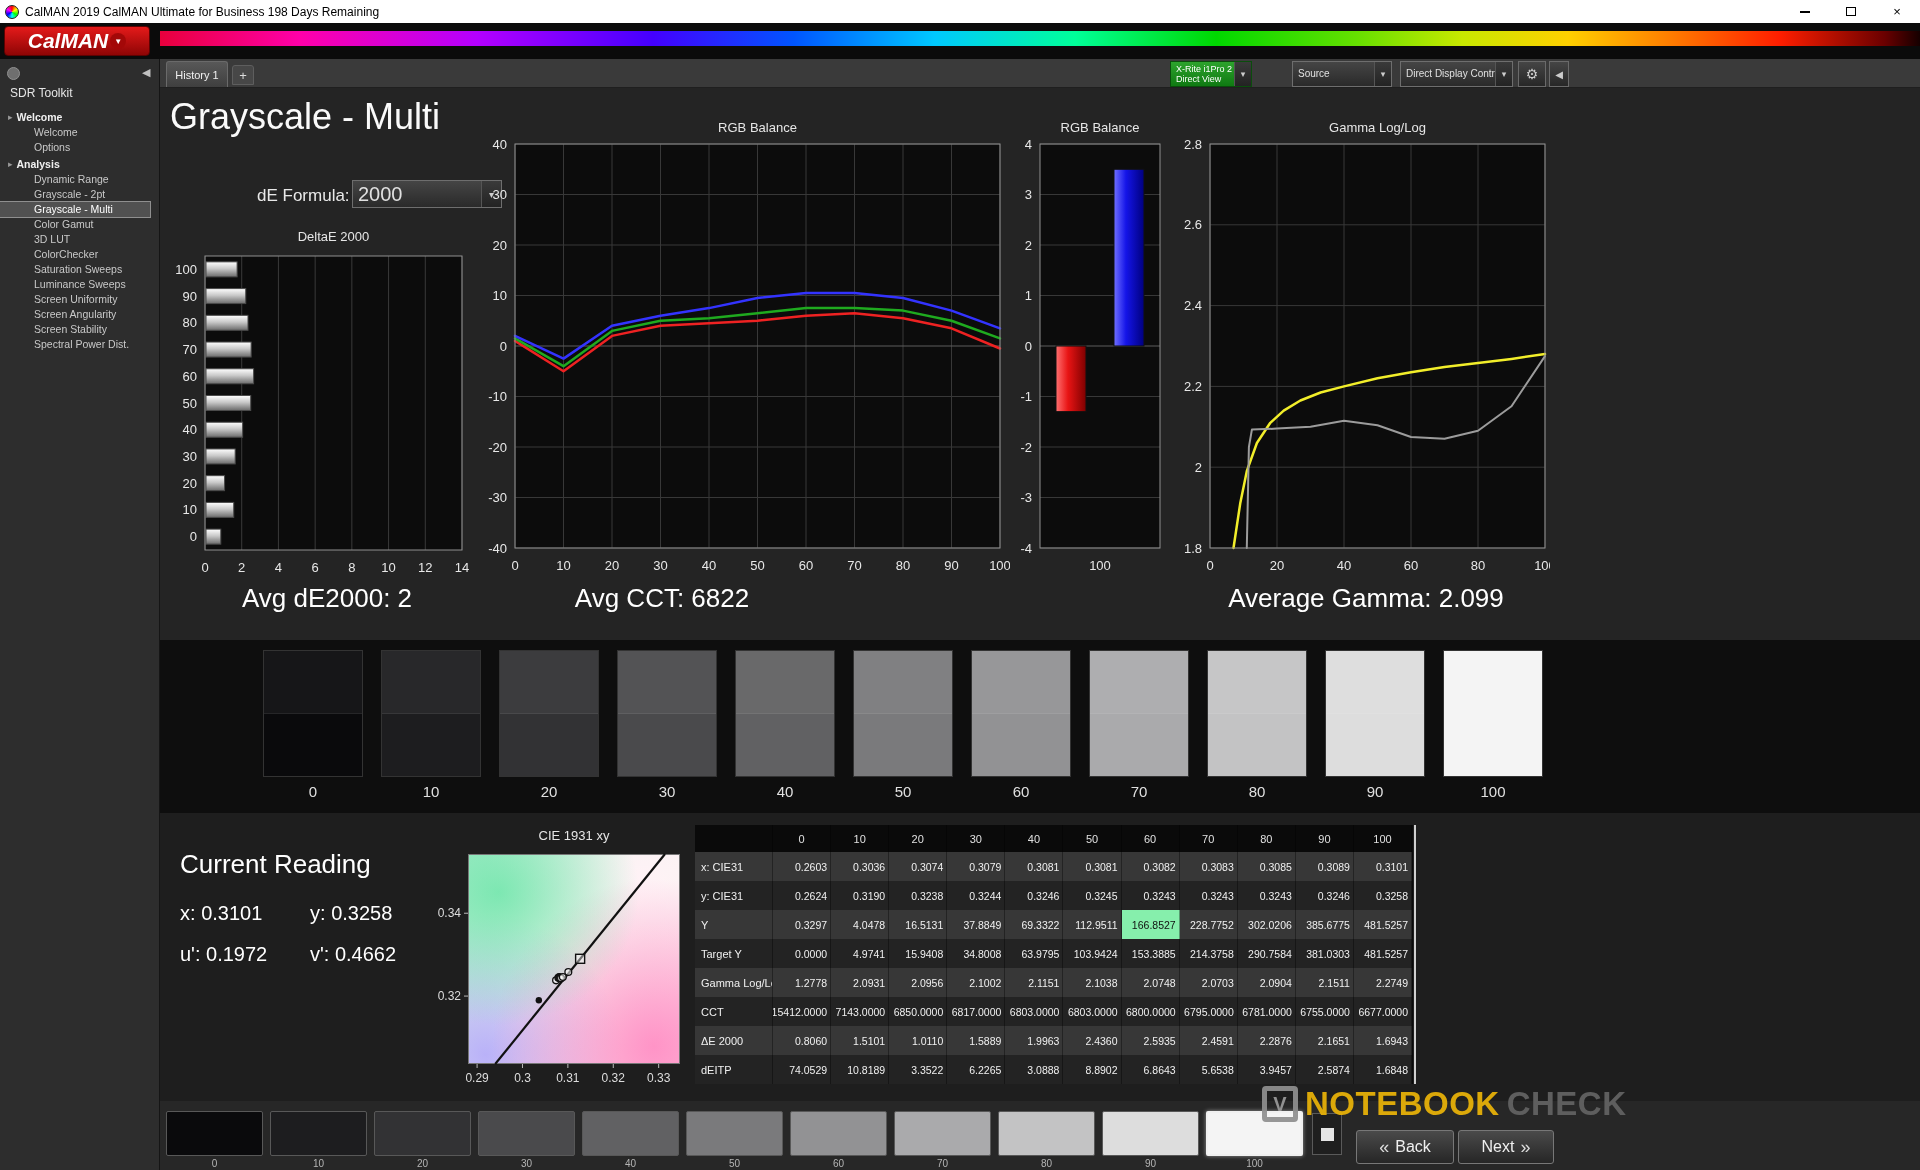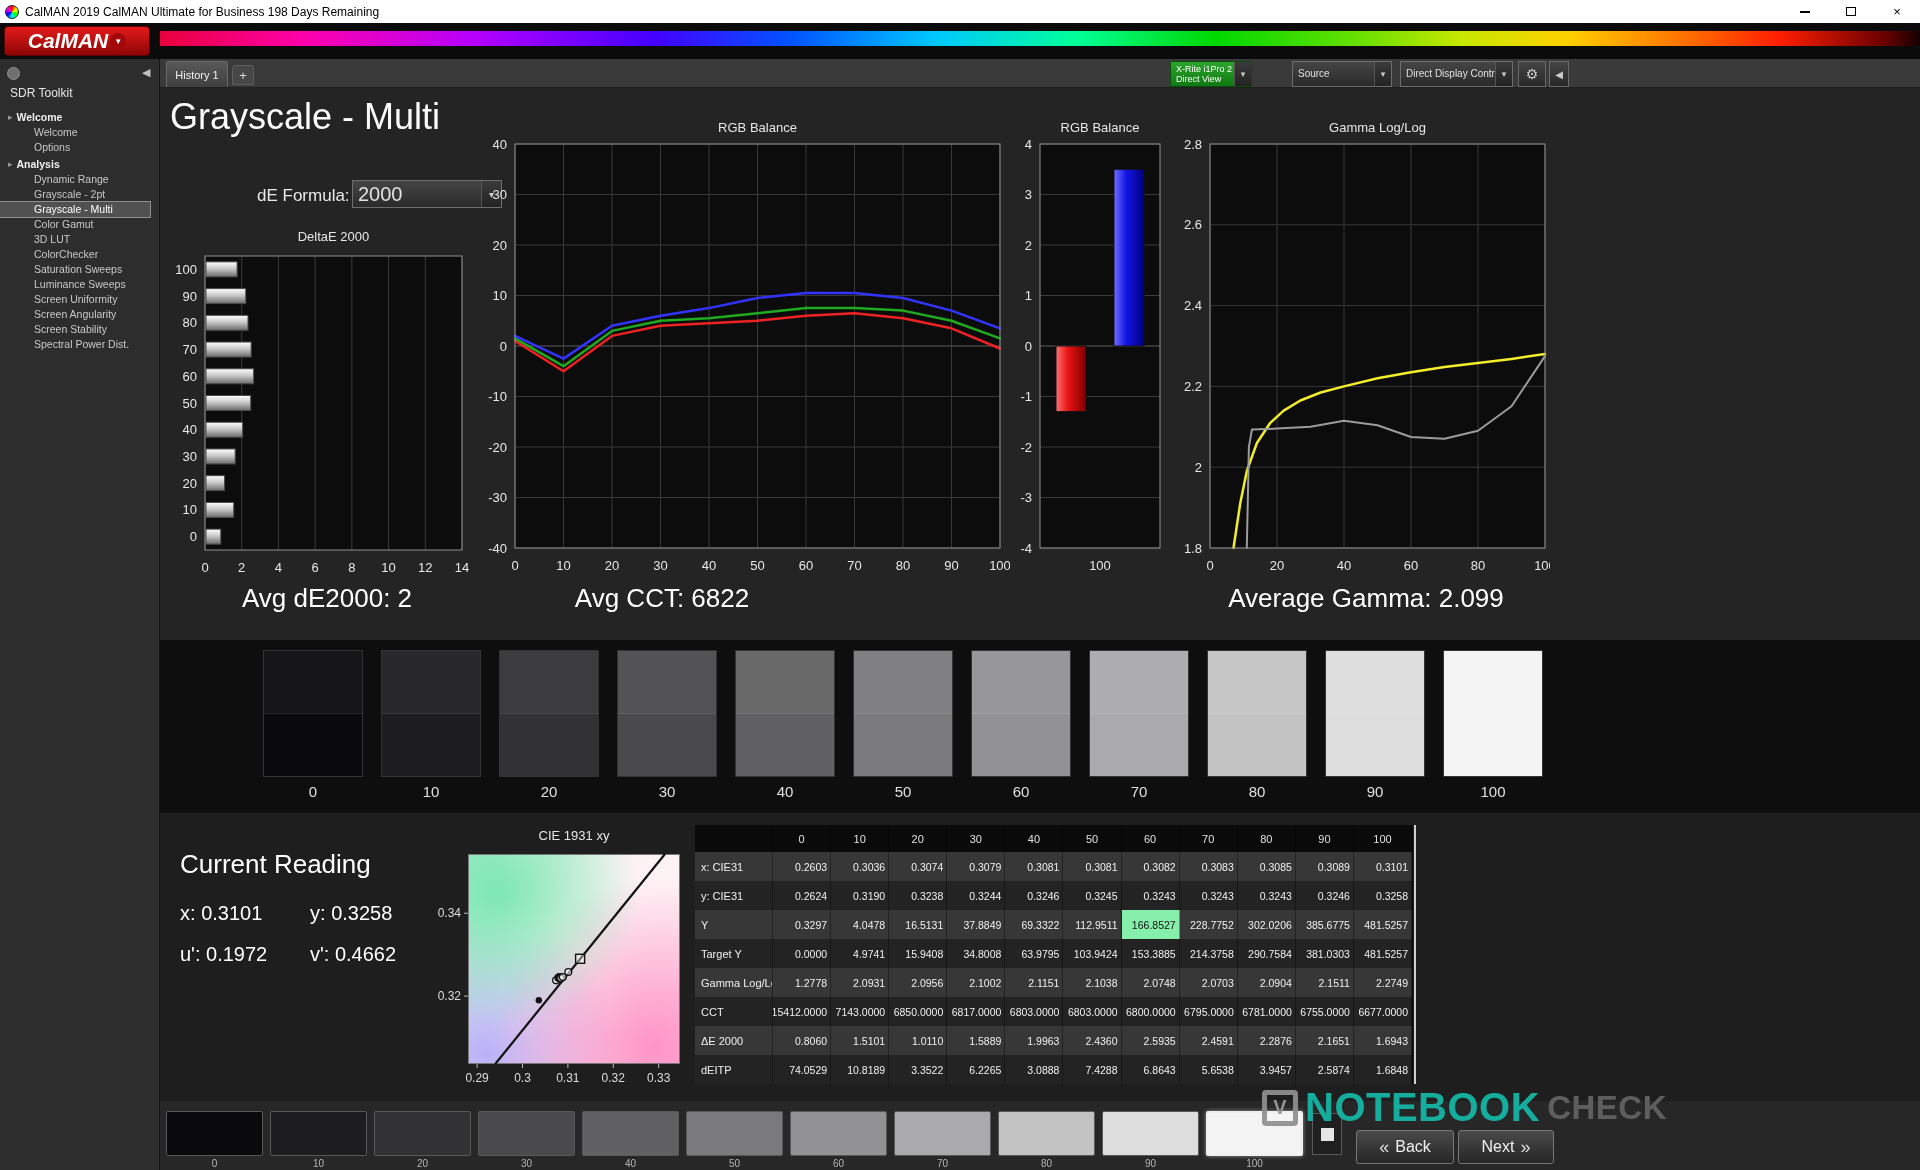--- a/index.html
+++ b/index.html
@@ -135,21 +135,21 @@
 .nav-btn{position:absolute;top:1130px;height:34px;border:1px solid #777;border-radius:3px;
   background:linear-gradient(#4a4a4a,#262626);color:#f0f0f0;font-size:16px;
   display:flex;align-items:center;justify-content:center;gap:6px}
 #back-btn{left:1356px;width:98px}
 #next-btn{left:1458px;width:96px}
 .chev{font-size:18px;color:#ddd}
 
 #watermark{left:1262px;top:1085px;display:flex;align-items:center;gap:7px;opacity:0.93;z-index:40}
 #wm-box{width:36px;height:36px;border:5px solid #8f8f8f;border-radius:4px;display:flex;
   align-items:center;justify-content:center;font-size:20px;font-weight:bold;color:#9a9a9a}
-#wm-1{font-size:40px;font-weight:bold;color:#14b8a6;letter-spacing:0.5px}
+#wm-1{font-size:33px;font-weight:bold;color:#eab308;letter-spacing:0.5px}
 #wm-2{font-size:33px;font-weight:bold;color:#636363;letter-spacing:0.5px}
 </style>
 </head>
 <body>
 
 <div id="app">
 
   <div id="titlebar" class="abs">
     <span id="title-icon"></span>
     <span>CalMAN 2019 CalMAN Ultimate for Business 198 Days Remaining</span>
@@ -642,21 +642,21 @@
       <div class="td even">2.4591</div>
       <div class="td even">2.2876</div>
       <div class="td even">2.1651</div>
       <div class="td even">1.6943</div>
       <div class="rl odd">dEITP</div>
       <div class="td odd">74.0529</div>
       <div class="td odd">10.8189</div>
       <div class="td odd">3.3522</div>
       <div class="td odd">6.2265</div>
       <div class="td odd">3.0888</div>
-      <div class="td odd">7.4288</div>
+      <div class="td odd">8.8902</div>
       <div class="td odd">6.8643</div>
       <div class="td odd">5.6538</div>
       <div class="td odd">3.9457</div>
       <div class="td odd">2.5874</div>
       <div class="td odd">1.6848</div>
     </div>
   <div id="table-scroll" class="abs"></div>
 
   <div id="pattern-strip" class="abs">
       <div class="strip-cell">

